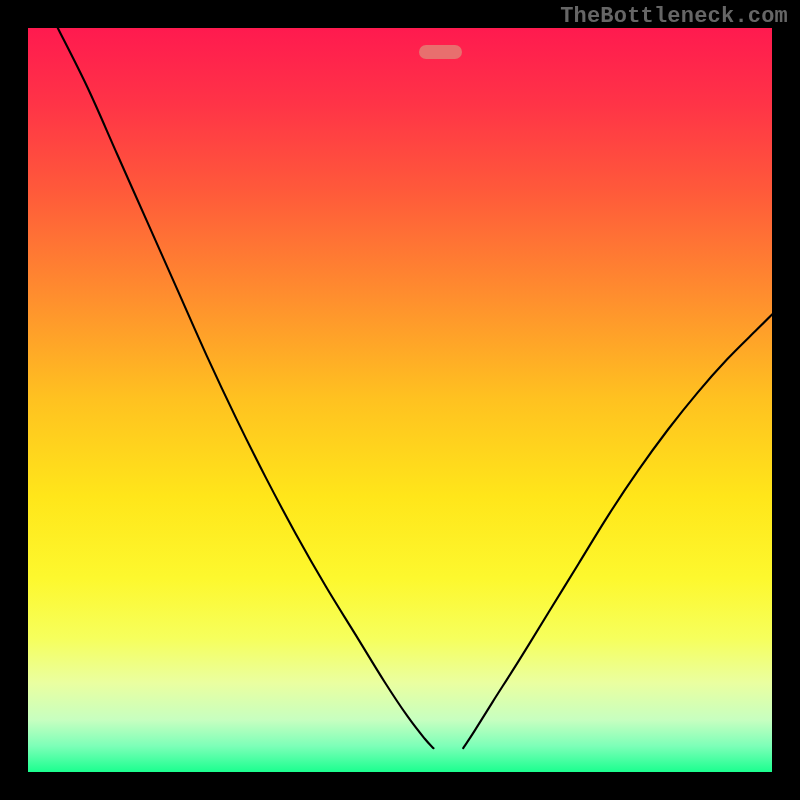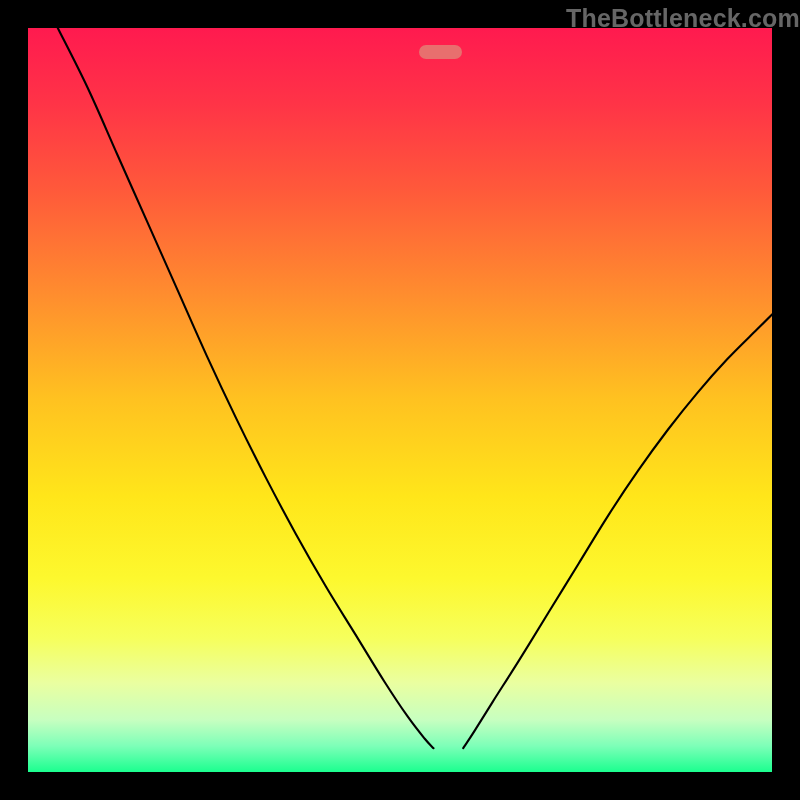--- a/index.html
+++ b/index.html
@@ -19,23 +19,23 @@
   .plot {
     position: absolute;
     left: 28px;
     top: 28px;
     width: 744px;
     height: 744px;
   }
   .attribution {
     position: absolute;
     top: 4px;
-    right: 0;
-    font-family: Liberation Sans, sans-serif;
-    font-size: 25px;
+    right: 12px;
+    font-family: Liberation Mono, monospace;
+    font-size: 22px;
     font-weight: 600;
     color: #666;
     letter-spacing: 0.2px;
   }
   .marker {
     position: absolute;
     background: #e86f6e;
     border-radius: 999px;
   }
 </style>

